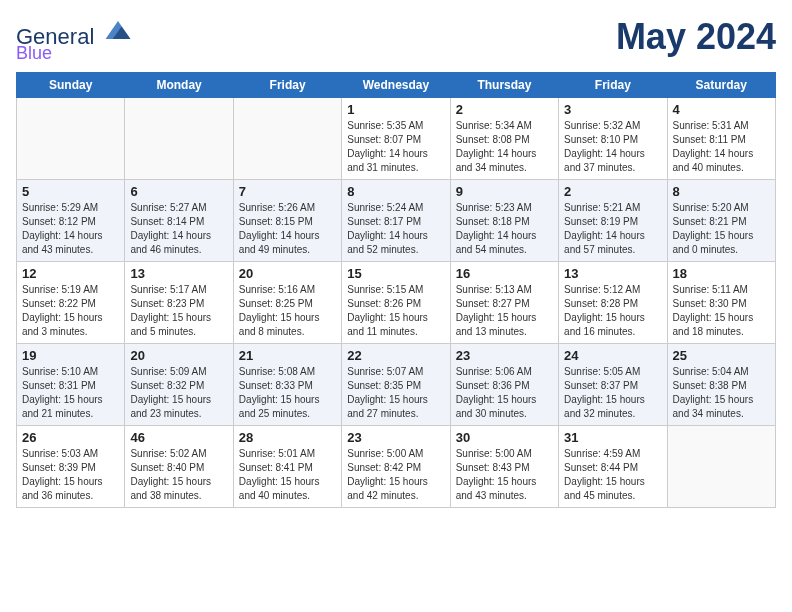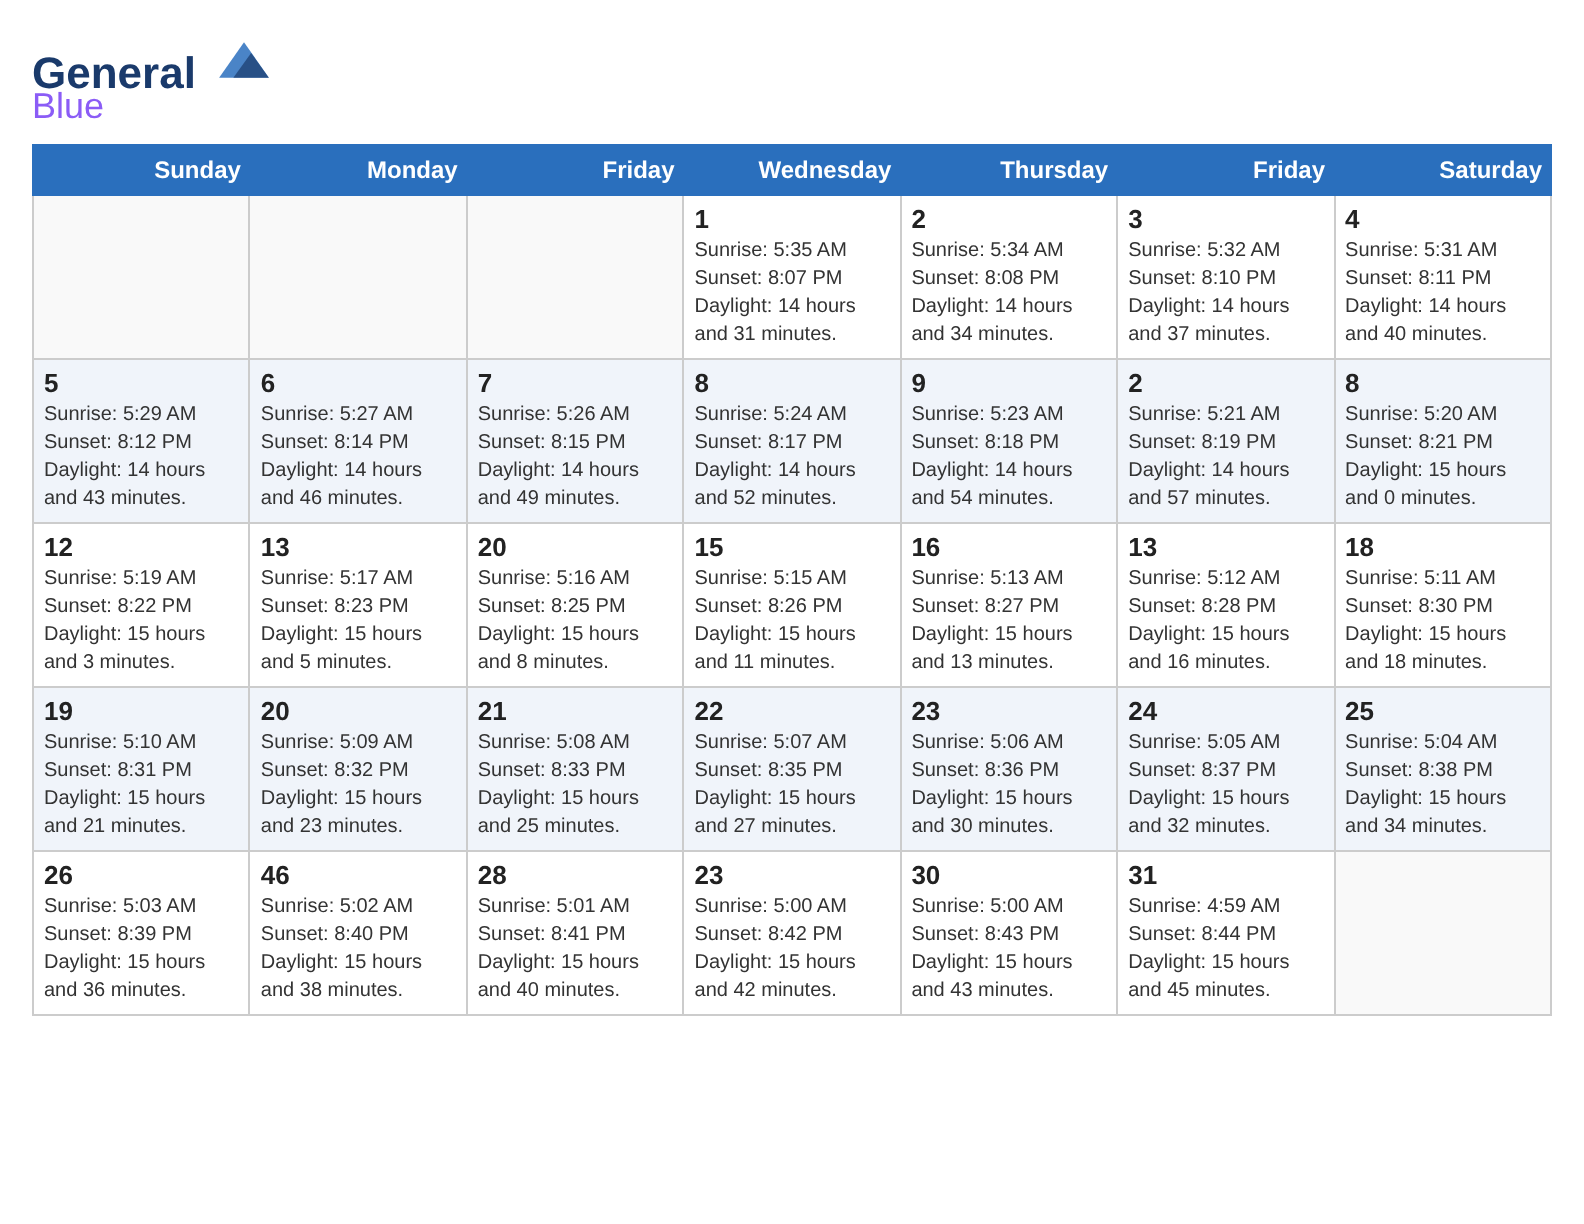--- a/index.html
+++ b/index.html
@@ -15,21 +15,21 @@
       align-items: flex-start;
       justify-content: space-between;
       margin-bottom: 8px;
     }
     .logo {
       display: flex;
       align-items: center;
     }
     .logo-text {
       font-size: 22px;
-      font-weight: bold;
+      font-weight: normal;
       color: #1a3a6b;
       line-height: 1.1;
     }
     .logo-text span {
       color: #1a3a6b;
     }
     .logo-icon {
       width: 32px;
       height: 28px;
       margin-left: 2px;
@@ -49,21 +49,21 @@
     }
     .calendar {
       width: 100%;
       border-collapse: collapse;
       font-size: 11px;
     }
     .calendar th {
       background: #2a6fbd;
       color: #fff;
       padding: 5px 4px;
-      text-align: right;
+      text-align: center;
       font-size: 12px;
       font-weight: bold;
       border: 1px solid #2a6fbd;
     }
     .calendar td {
       vertical-align: top;
       padding: 4px 5px;
       border: 1px solid #ccc;
       width: 108px;
       min-height: 80px;
@@ -102,20 +102,21 @@
           <svg class="logo-icon" viewBox="0 0 36 28" xmlns="http://www.w3.org/2000/svg">
             <polygon points="4,24 18,4 32,24" fill="#2a6fbd" opacity="0.85"></polygon>
             <polygon points="12,24 22,10 32,24" fill="#1a3a6b" opacity="0.7"></polygon>
           </svg>
         </div>
       </div>
       <div style="font-size:18px;font-weight:normal;color:#8b5cf6;margin-top:-6px;">Blue</div>
     </div>
   </div>
   <div class="title-block">
+    <div class="month-title">May 2024</div>
   </div>
 </div>
 
 <table class="calendar">
   <thead>
     <tr id="weekday-row">
         <th>Sunday</th>
         <th>Monday</th>
         <th>Friday</th>
         <th>Wednesday</th>

